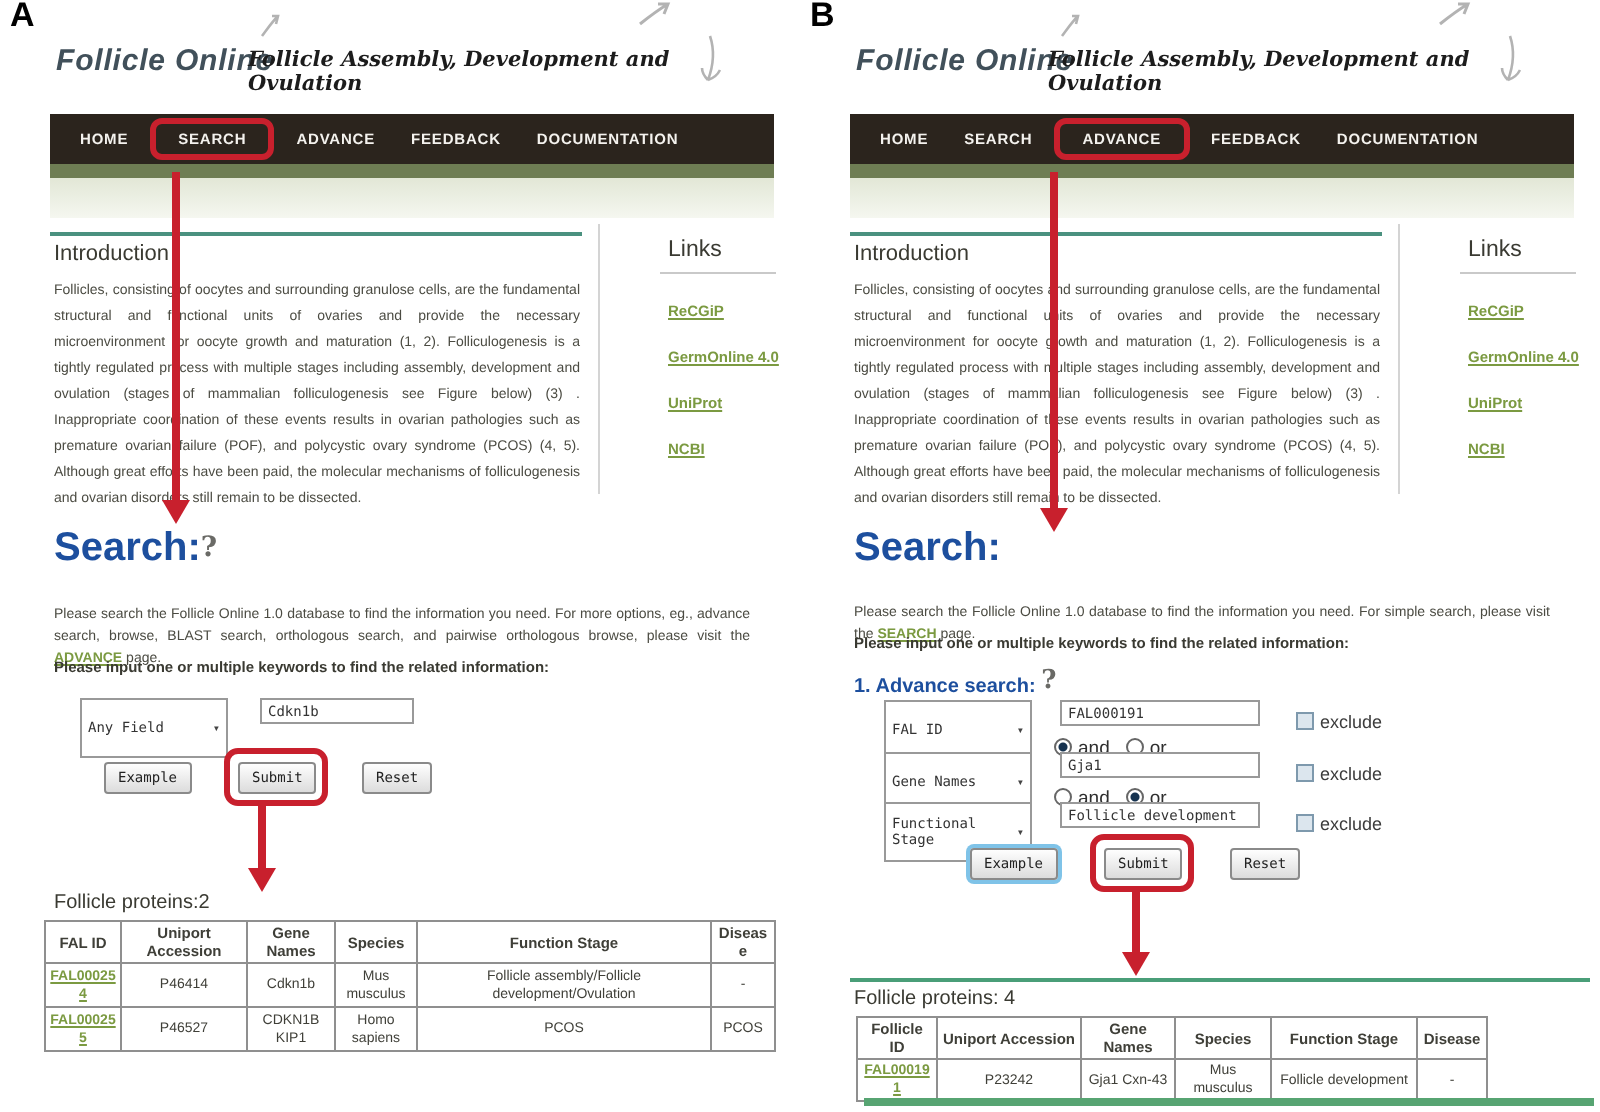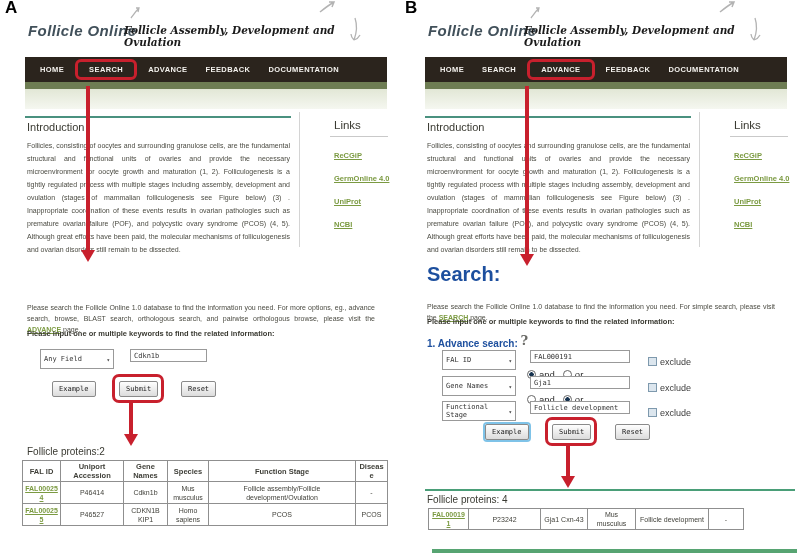--- a/index.html
+++ b/index.html
@@ -29,21 +29,21 @@
   .link-item{position:absolute;left:334px;font-size:7.5px;font-weight:bold;color:#7b9a41;text-decoration:underline;white-space:nowrap;}
   
   .search-heading{position:absolute;left:27px;top:263px;font-size:20px;font-weight:bold;color:#1d4f9e;}
   .help-q{font-size:14px;color:#6a6a66;font-family:"DejaVu Serif",serif;font-weight:bold;vertical-align:2px;}
   .search-desc{position:absolute;left:27px;top:302px;width:348px;font-size:7px;line-height:11px;color:#4b4b42;text-align:justify;}
   .inline-link{color:#7b9a41;font-weight:bold;text-decoration:underline;}
   .instruction{position:absolute;left:27px;font-size:7.5px;font-weight:bold;color:#3a3a32;}
   .advance-label{position:absolute;left:27px;top:333px;font-size:10px;font-weight:bold;color:#1d4f9e;}
   .advance-label .help-q{font-size:13px;}
   
-  .selectbox{position:absolute;height:20px;border:1px solid #999;background:#fff;font-family:"DejaVu Sans Mono",monospace;font-size:7px;color:#333;display:flex;align-items:center;justify-content:space-between;padding:0 3px;box-sizing:border-box;}
+  .selectbox{position:absolute;height:30px;border:1px solid #999;background:#fff;font-family:"DejaVu Sans Mono",monospace;font-size:7px;color:#333;display:flex;align-items:center;justify-content:space-between;padding:0 3px;box-sizing:border-box;}
   .caret{font-size:6px;color:#444;}
   .inputbox{position:absolute;height:13px;border:1px solid #999;background:#fff;font-family:"DejaVu Sans Mono",monospace;font-size:7px;color:#333;padding:0 3px;box-sizing:border-box;}
   .btn{position:absolute;height:14px;border:1px solid #8a8a8a;border-radius:2px;background:linear-gradient(#fefefe,#dcdcdc);font-family:"DejaVu Sans Mono",monospace;font-size:7px;color:#222;display:flex;align-items:center;justify-content:center;padding:0 6px;}
   .btn.focused{box-shadow:0 0 0 2px #7fc3e8;}
   .cbox{display:inline-block;width:7px;height:7px;border:1px solid #7e99ad;background:#dce6ee;vertical-align:-1px;}
   .exclude-label{font-size:9px;color:#3c3c3c;margin-left:3px;}
   .radio{display:inline-block;width:7px;height:7px;border:1px solid #666;border-radius:50%;background:#fff;vertical-align:-1px;}
   .radio.on{background:radial-gradient(circle,#16324f 0 2px,#fff 2.5px);}
   .conn-label{font-size:9.5px;color:#2e2e2e;margin:15px 2px 0 3px;}
   .conn-row{position:absolute;white-space:nowrap;}
@@ -103,20 +103,21 @@
     <a class="link-item" style="top:151px;">ReCGiP</a>
     <a class="link-item" style="top:174px;">GermOnline 4.0</a>
     <a class="link-item" style="top:197px;">UniProt</a>
     <a class="link-item" style="top:220px;">NCBI</a>
 
     <div class="arrow" style="left:81px;top:86px;height:176px;">
       <div class="arrow-line"></div>
       <div class="arrow-head"></div>
     </div>
 
+    <div class="search-heading"><span>Search:</span><span class="help-q">?</span></div>
     <div class="search-desc"><span>Please search the Follicle Online 1.0 database to find the information you need. For more options, eg., advance search, browse, BLAST search, orthologous search, and pairwise orthologous browse, please visit the </span><a class="inline-link">ADVANCE</a><span> page.</span></div>
     <div class="instruction" style="top:329px;">Please input one or multiple keywords to find the related information:</div>
 
     <div class="selectbox" style="left:40px;top:349px;width:74px;">
         <span>Any Field</span>
         <span class="caret">▾</span>
       </div>
     <input class="inputbox" style="left: 130px; top: 349px; width: 77px;" readonly="" value="Cdkn1b">
 
     <div class="btn" style="left:52px;top:381px;">Example</div>
@@ -257,20 +258,28 @@
     <table class="rtable" style="left:28px;top:508px;width:315px;">
       <colgroup>
           <col style="width:40px">
           <col style="width:72px">
           <col style="width:47px">
           <col style="width:48px">
           <col style="width:73px">
           <col style="width:35px">
         </colgroup>
       <tbody>
+          <tr>
+        <th>Follicle ID</th>
+        <th>Uniport Accession</th>
+        <th>Gene Names</th>
+        <th>Species</th>
+        <th>Function Stage</th>
+        <th>Disease</th>
+      </tr>
       <tr>
         <td><a class="fal-link">FAL000191</a></td>
         <td>P23242</td>
         <td>Gja1 Cxn-43</td>
         <td>Mus musculus</td>
         <td>Follicle development</td>
         <td>-</td>
       </tr>
     </tbody>
       </table>

